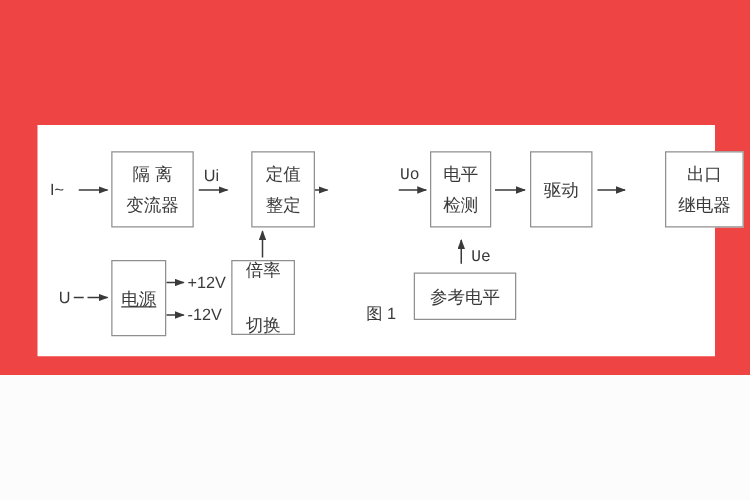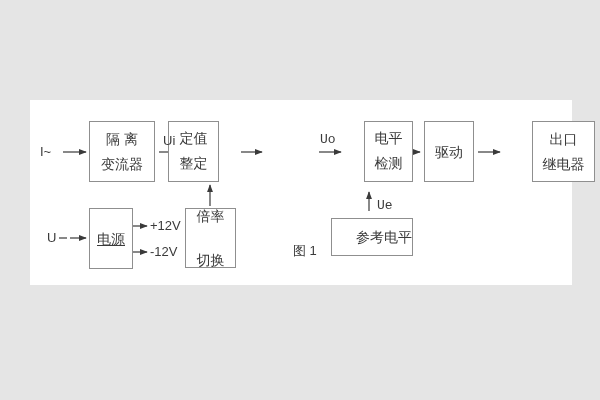--- a/index.html
+++ b/index.html
@@ -4,22 +4,22 @@
 <style>
   html, body {
     margin: 0;
     padding: 0;
     background: #fcfcfc;
     font-family: "Liberation Sans", "DejaVu Sans", sans-serif;
   }
   .canvas {
     position: relative;
     width: 600px;
-    height: 400px;
-    background: #e5e5e5;
+    height: 300px;
+    background: #ef4444;
     overflow: hidden;
     color: #3a3a3a;
   }
   .white-band {
     position: absolute;
     left: 30px;
     top: 100px;
     width: 542px;
     height: 185px;
     background: #ffffff;
@@ -49,28 +49,28 @@
   .block span { display: block; }
   .label {
     position: absolute;
     font-size: 13px;
     line-height: 1;
     color: #3a3a3a;
     white-space: nowrap;
   }
   
   .b-isolation { left: 89px;  top: 121px; width: 66px; height: 61px; }
-  .b-setting   { left: 168px; top: 121px; width: 51px; height: 61px; font-family: Liberation Mono, monospace; }
+  .b-setting   { left: 201px; top: 121px; width: 51px; height: 61px; }
   .b-rectify   { left: 265px; top: 121px; width: 49px; height: 61px; }
-  .b-level     { left: 364px; top: 121px; width: 49px; height: 61px; font-family: Liberation Mono, monospace; }
+  .b-level     { left: 344px; top: 121px; width: 49px; height: 61px; }
   .b-drive     { left: 424px; top: 121px; width: 50px; height: 61px; }
   .b-output    { left: 532px; top: 121px; width: 63px; height: 61px; }
   .b-power     { left: 89px;  top: 208px; width: 44px; height: 61px; text-decoration: underline; }
   .b-ratio     { left: 185px; top: 208px; width: 51px; height: 60px; justify-content: space-between; }
-  .b-reference { left: 331px; top: 218px; width: 82px; height: 38px; gap: 0; align-items: flex-end; }
+  .b-reference { left: 331px; top: 218px; width: 82px; height: 38px; gap: 0; }
   
   .l-i       { left: 40px;  top: 145px; }
   .l-u       { left: 47px;  top: 231px; }
   .l-ui      { left: 163px; top: 134px; }
   .l-uo      { left: 320px; top: 133px; font-family: Liberation Mono, monospace; }
   .l-ue      { left: 377px; top: 199px; font-family: Liberation Mono, monospace; }
   .l-plus12  { left: 150px; top: 219px; }
   .l-minus12 { left: 150px; top: 245px; }
   .l-caption { left: 293px; top: 244px; }
 </style>

